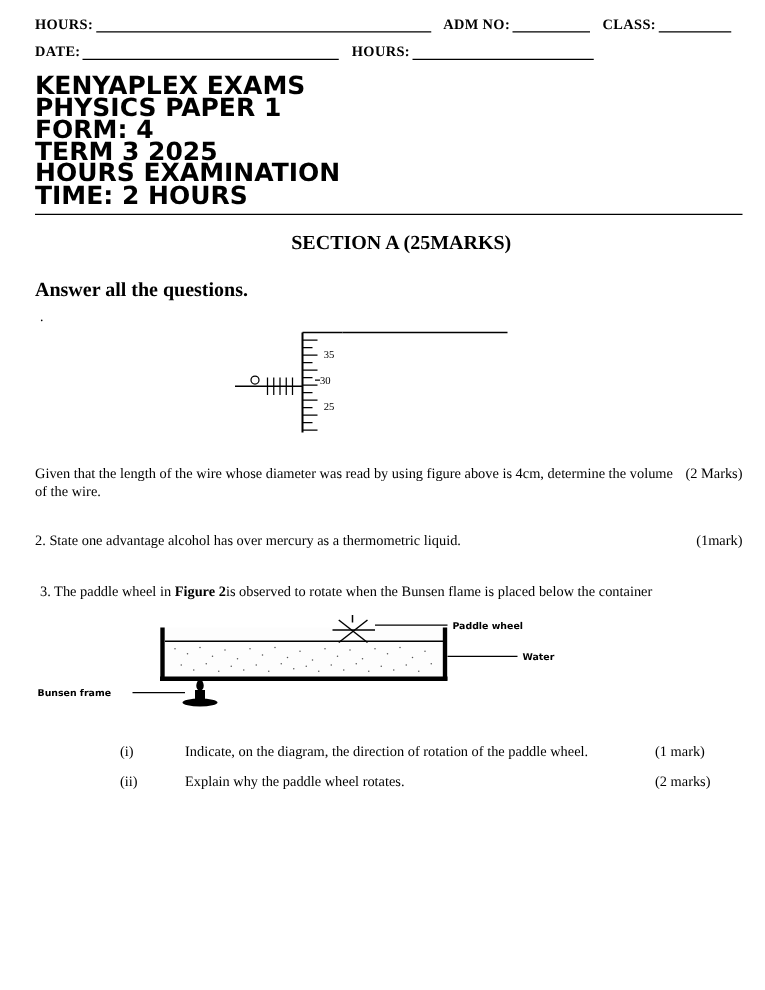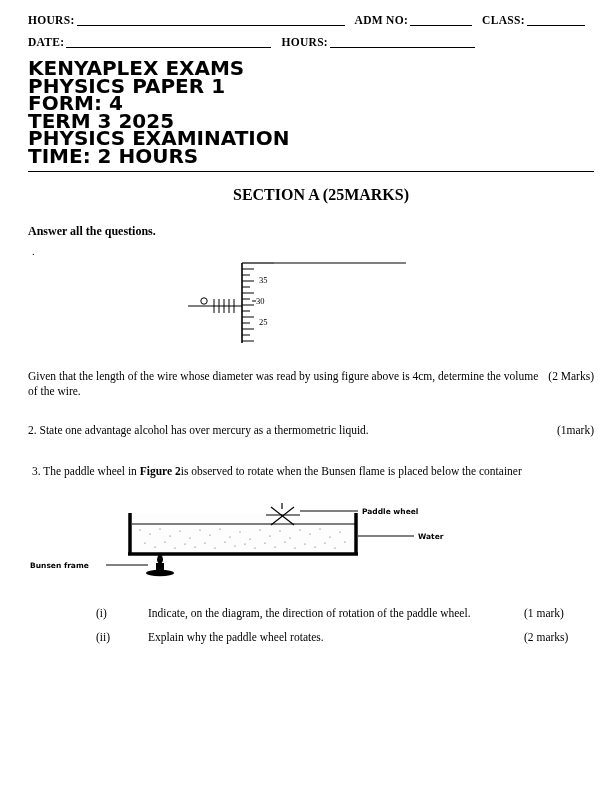--- a/index.html
+++ b/index.html
@@ -74,21 +74,21 @@
     text-align: center;
     font-weight: bold;
     font-size: 16px;
     margin-top: 14px;
     font-family: "Liberation Serif", serif;
     padding-left: 20px;
   }
 
   .instruction {
     font-weight: bold;
-    font-size: 12px;
+    font-size: 16px;
     margin-top: 20px;
   }
 
   .q {
     font-size: 11.5px;
     margin-top: 19px;
     line-height: 15px;
   }
 
   .marks {
@@ -106,21 +106,21 @@
   .fig1 {
     position: relative;
     height: 108px;
     margin-top: 2px;
   }
 
   
   .fig2 {
     position: relative;
     height: 90px;
-    margin-top: 24px;
+    margin-top: 10px;
   }
 
   .roman-row {
     display: flex;
     font-size: 11.5px;
     margin-top: 14px;
   }
   .roman-num { width: 52px; padding-left: 68px; box-sizing: content-box; }
   .roman-txt { flex: 1; }
   .roman-marks { width: 70px; text-align: left; }
@@ -160,21 +160,21 @@
       <span class="idlabel">HOURS:</span>
       <span class="rule sign"></span>
     </div>
   </div>
 
   <div class="titles">
     <div>KENYAPLEX EXAMS</div>
     <div>PHYSICS PAPER 1</div>
     <div>FORM: 4</div>
     <div>TERM 3 2025</div>
-    <div>PHYSICS EXAMINATION</div>
+    <div>HOURS EXAMINATION</div>
     <div>TIME: 2 HOURS</div>
   </div>
 
   <hr class="hr-main">
 
   <div class="section-head">SECTION A (25MARKS)</div>
 
   <div class="instruction">Answer all the questions.</div>
 
 

